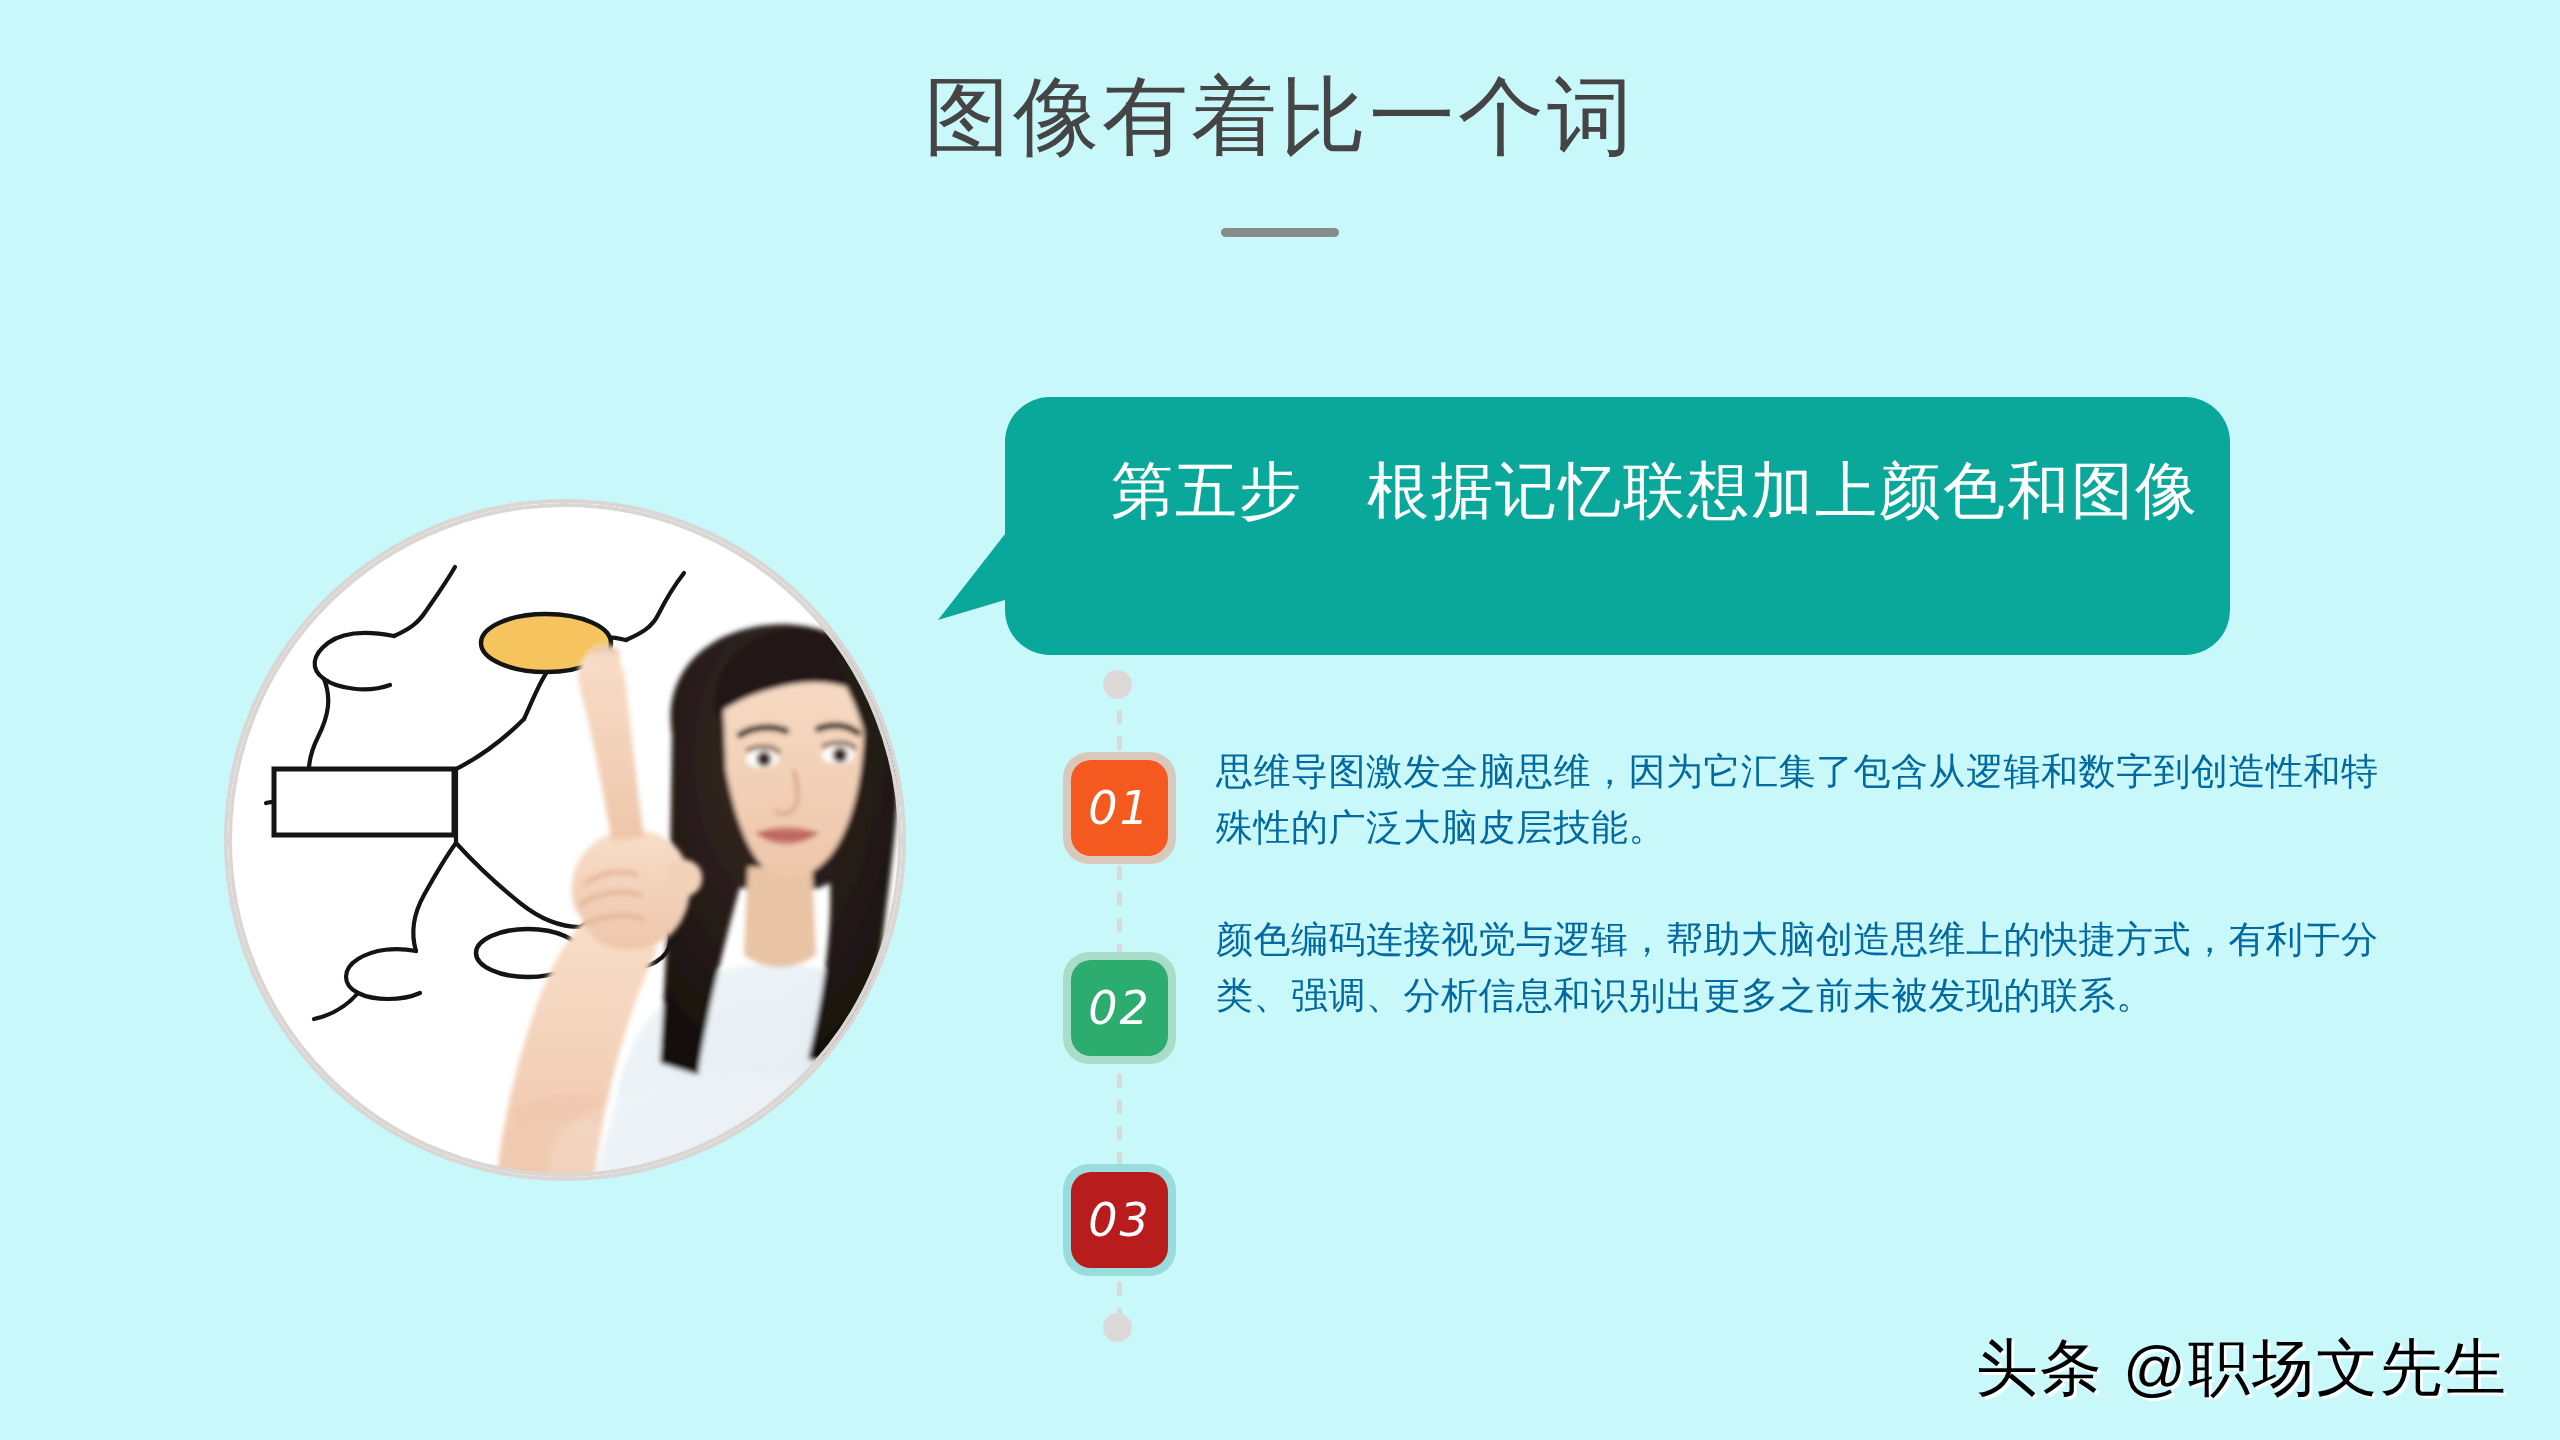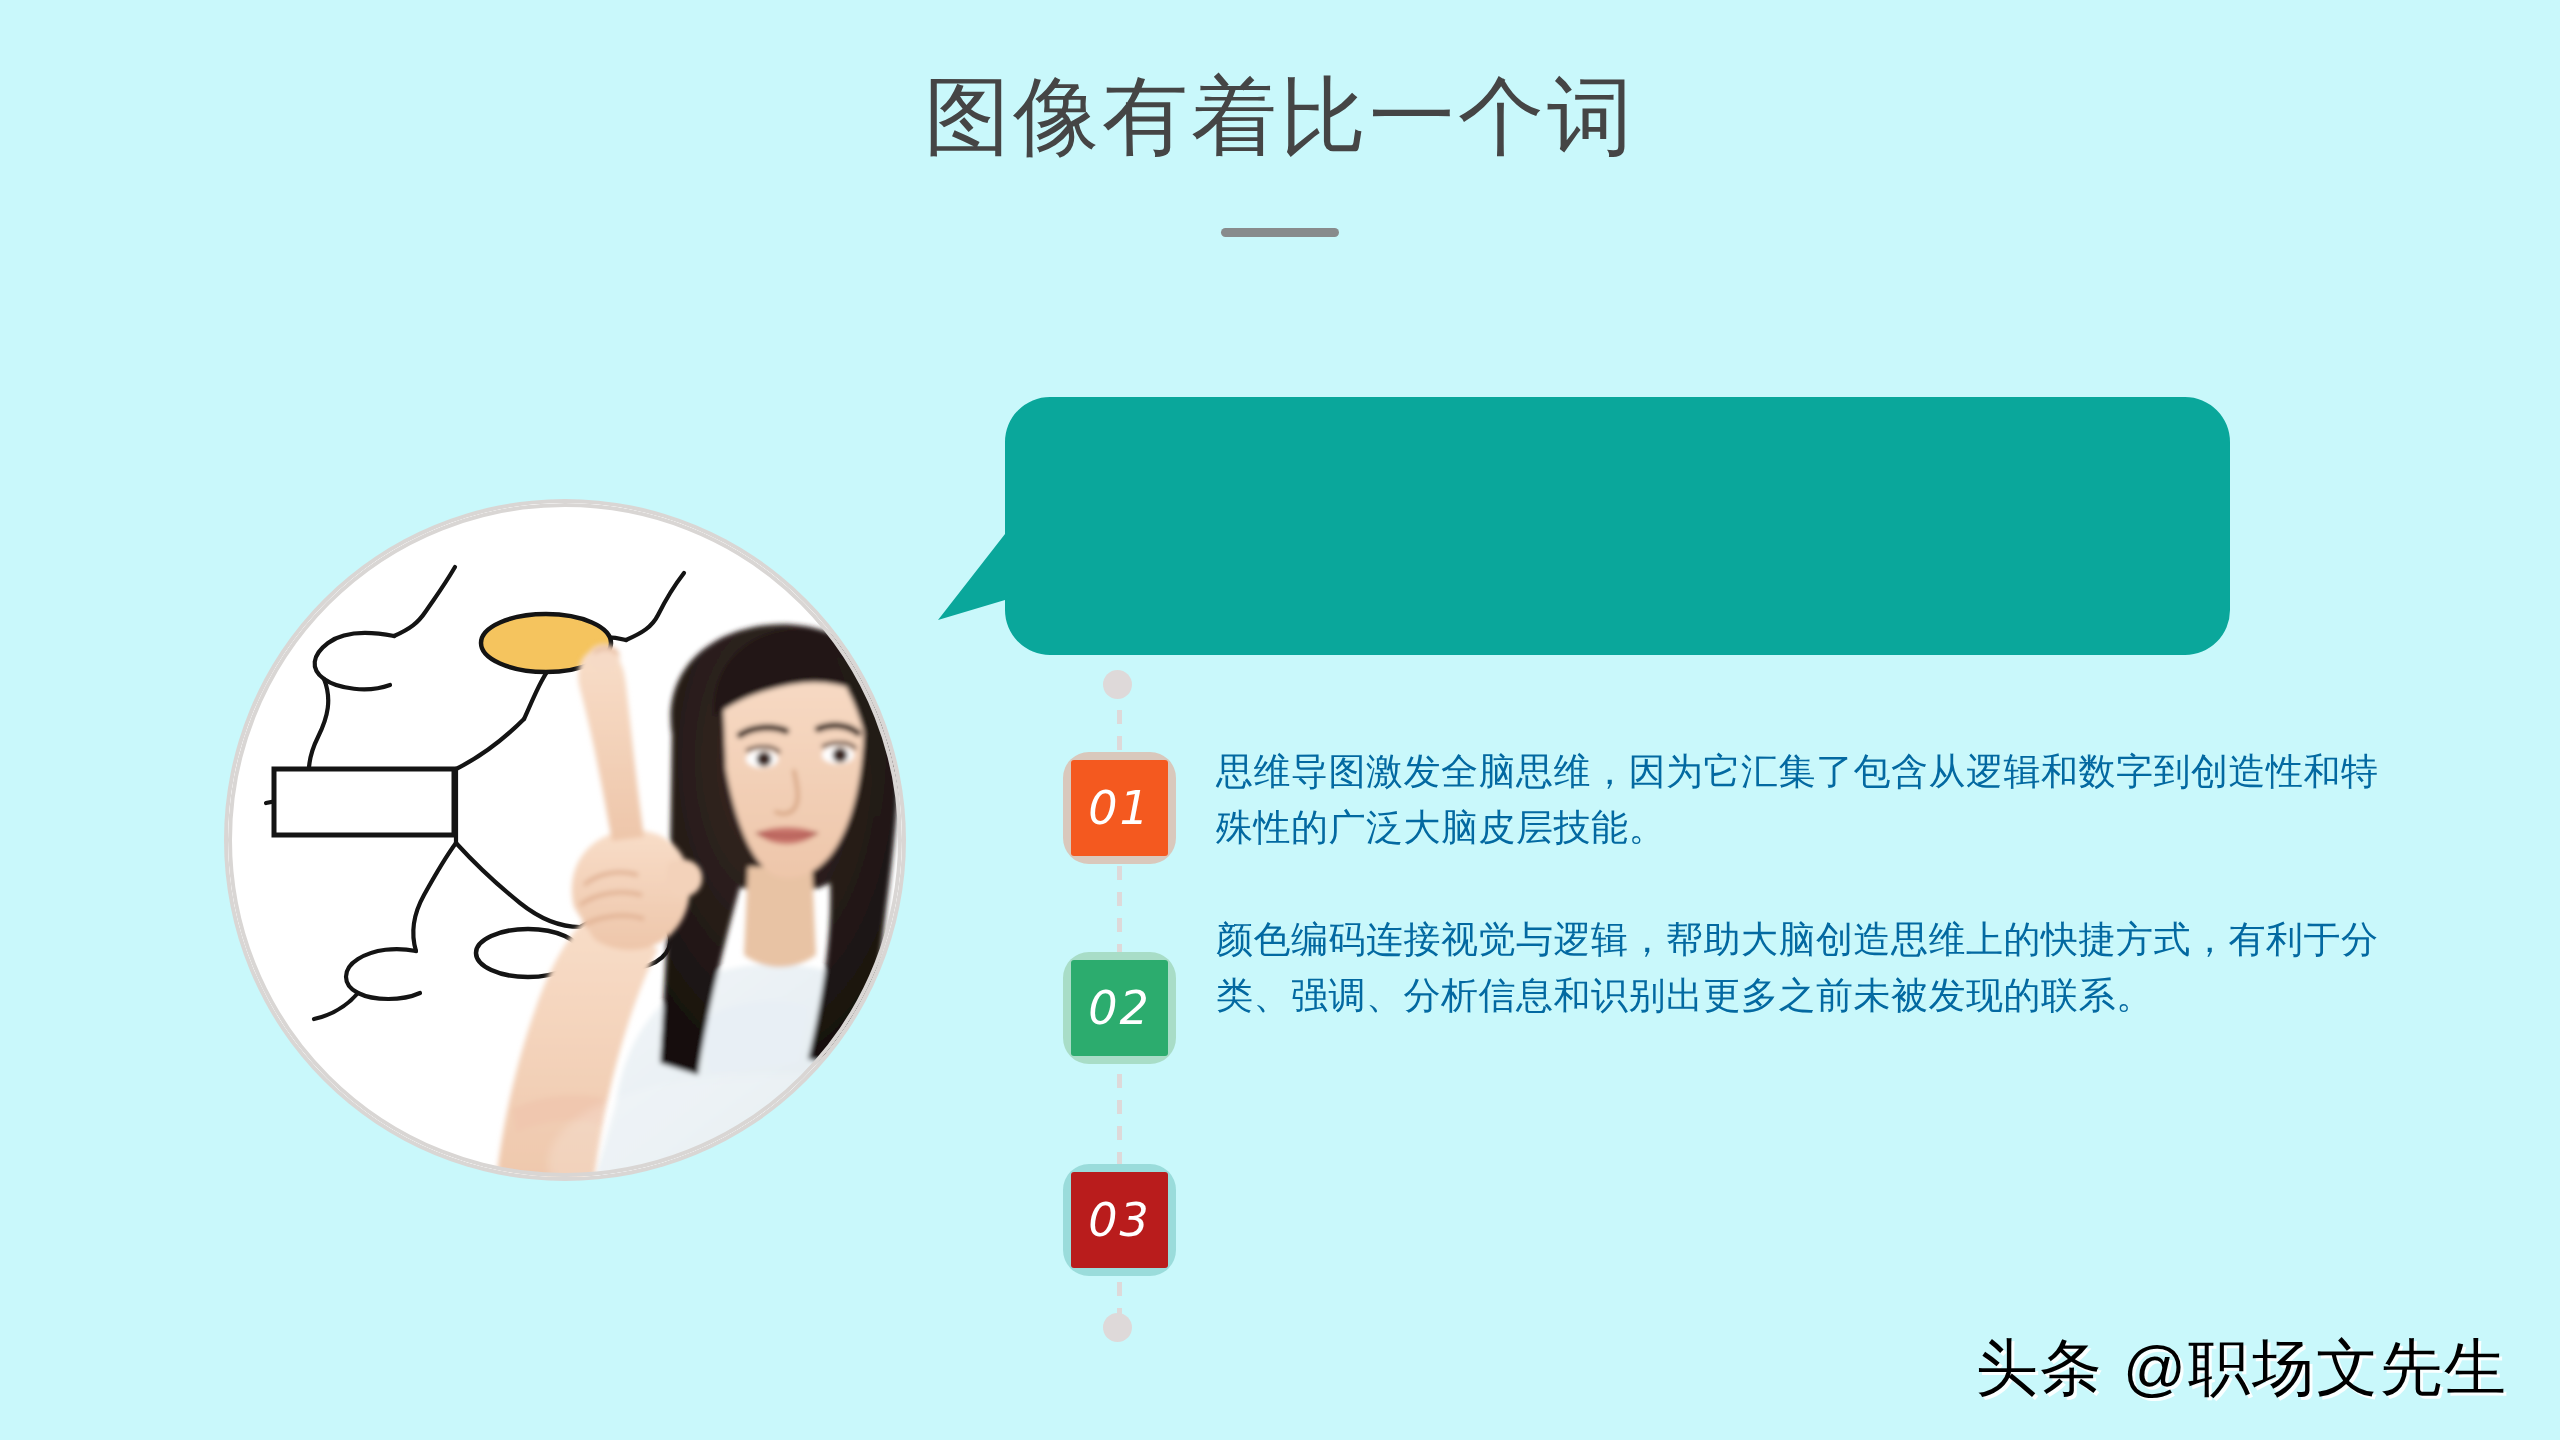--- a/index.html
+++ b/index.html
@@ -103,21 +103,21 @@
     flex:0 0 auto;
     width:113px;height:112px;
     border-radius:26px;
     display:flex;align-items:center;justify-content:center;
     margin-right:40px;
     position:relative;
     z-index:2;
   }
   .badge-inner{
     width:97px;height:96px;
-    border-radius:3px;
+    border-radius:20px;
     display:flex;align-items:center;justify-content:center;
     color:#ffffff;
     font-size:46px;
     font-style:italic;
     font-weight:400;
     letter-spacing:2px;
     font-family:"DejaVu Sans",sans-serif;
   }
   .item-body{
     flex:1 1 auto;
@@ -273,20 +273,21 @@
     </svg>
   </div>
 
   <div class="bubble-wrap">
     <svg viewBox="0 0 1292 310" xmlns="http://www.w3.org/2000/svg" aria-hidden="true">
       <path d="M112 45 H1247 A45 45 0 0 1 1292 90 V258 A45 45 0 0 1 1247 303
                H112 A45 45 0 0 1 67 258 V248
                L0 268 L67 182 V90 A45 45 0 0 1 112 45 Z" fill="#0aa79b"></path>
     </svg>
   </div>
+  <div class="bubble-text">第五步　根据记忆联想加上颜色和图像</div>
 
   <div class="timeline">
     <div class="tl-dot top"></div>
     <div class="tl-line"></div>
     <div class="tl-dot bottom"></div>
   </div>
 
   <div class="items">
 
     <div class="item i1">

